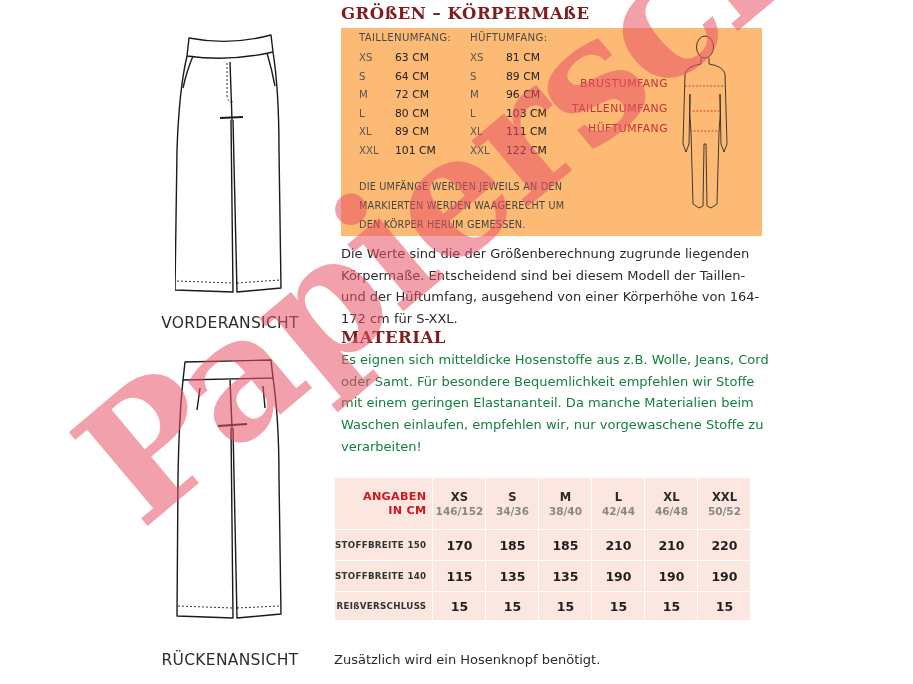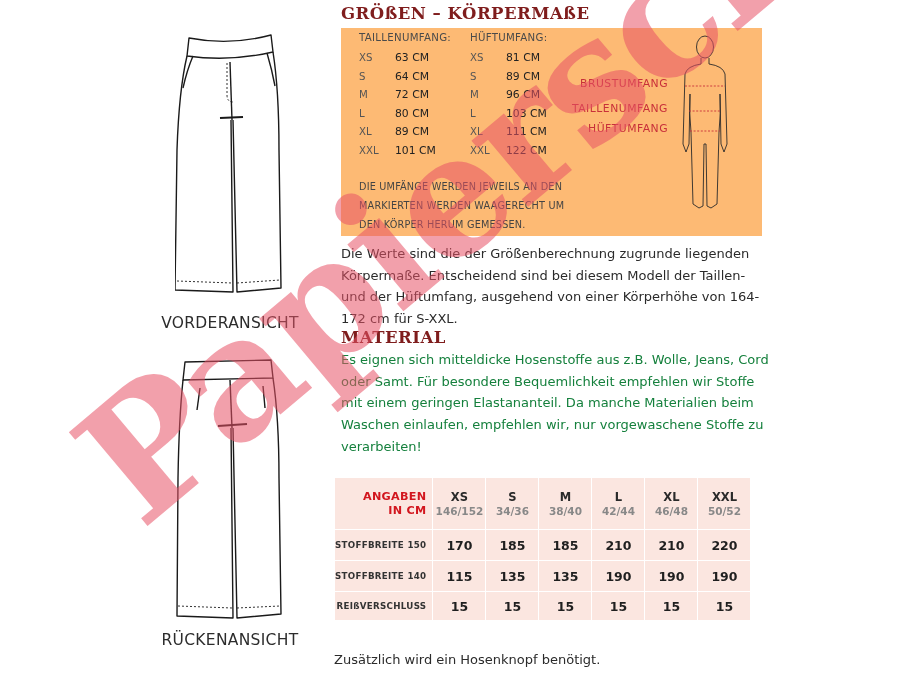--- a/index.html
+++ b/index.html
@@ -6,21 +6,21 @@
     html, body { width: 913px; height: 684px; overflow: hidden; background: #ffffff; }
     body { position: relative; font-family: "DejaVu Sans", sans-serif; color: #2a2a2a; }
 
     
     .illus { position: absolute; left: 140px; width: 180px; }
     .illus svg { display: block; margin: 0 auto; }
     .illus-caption { text-align: center; font-size: 15.5px; letter-spacing: 0.3px; color: #2c2c2c; }
     #front { top: 30px; }
     #front .illus-caption { margin-top: 12px; }
     #back { top: 358px; }
-    #back .illus-caption { margin-top: 8px; }
+    #back .illus-caption { margin-top: 28px; }
 
     
     .h-serif { font-family: "DejaVu Serif", serif; font-weight: bold; color: #7f1d1d; font-size: 16.5px; letter-spacing: 0.5px; }
     #sizes-heading { position: absolute; left: 341px; top: 4px; }
 
     #measure-box { position: absolute; left: 341px; top: 28px; width: 421px; height: 208px; background: #fdba74; }
     .m-col { position: absolute; top: 0; font-size: 10.2px; }
     .m-col .m-head { position: absolute; top: 4px; left: 0; white-space: nowrap; color: #4a4a4a; letter-spacing: 0.3px; }
     .m-row { position: absolute; left: 0; white-space: nowrap; }
     .m-row .sz { display: inline-block; width: 36px; color: #555; }

